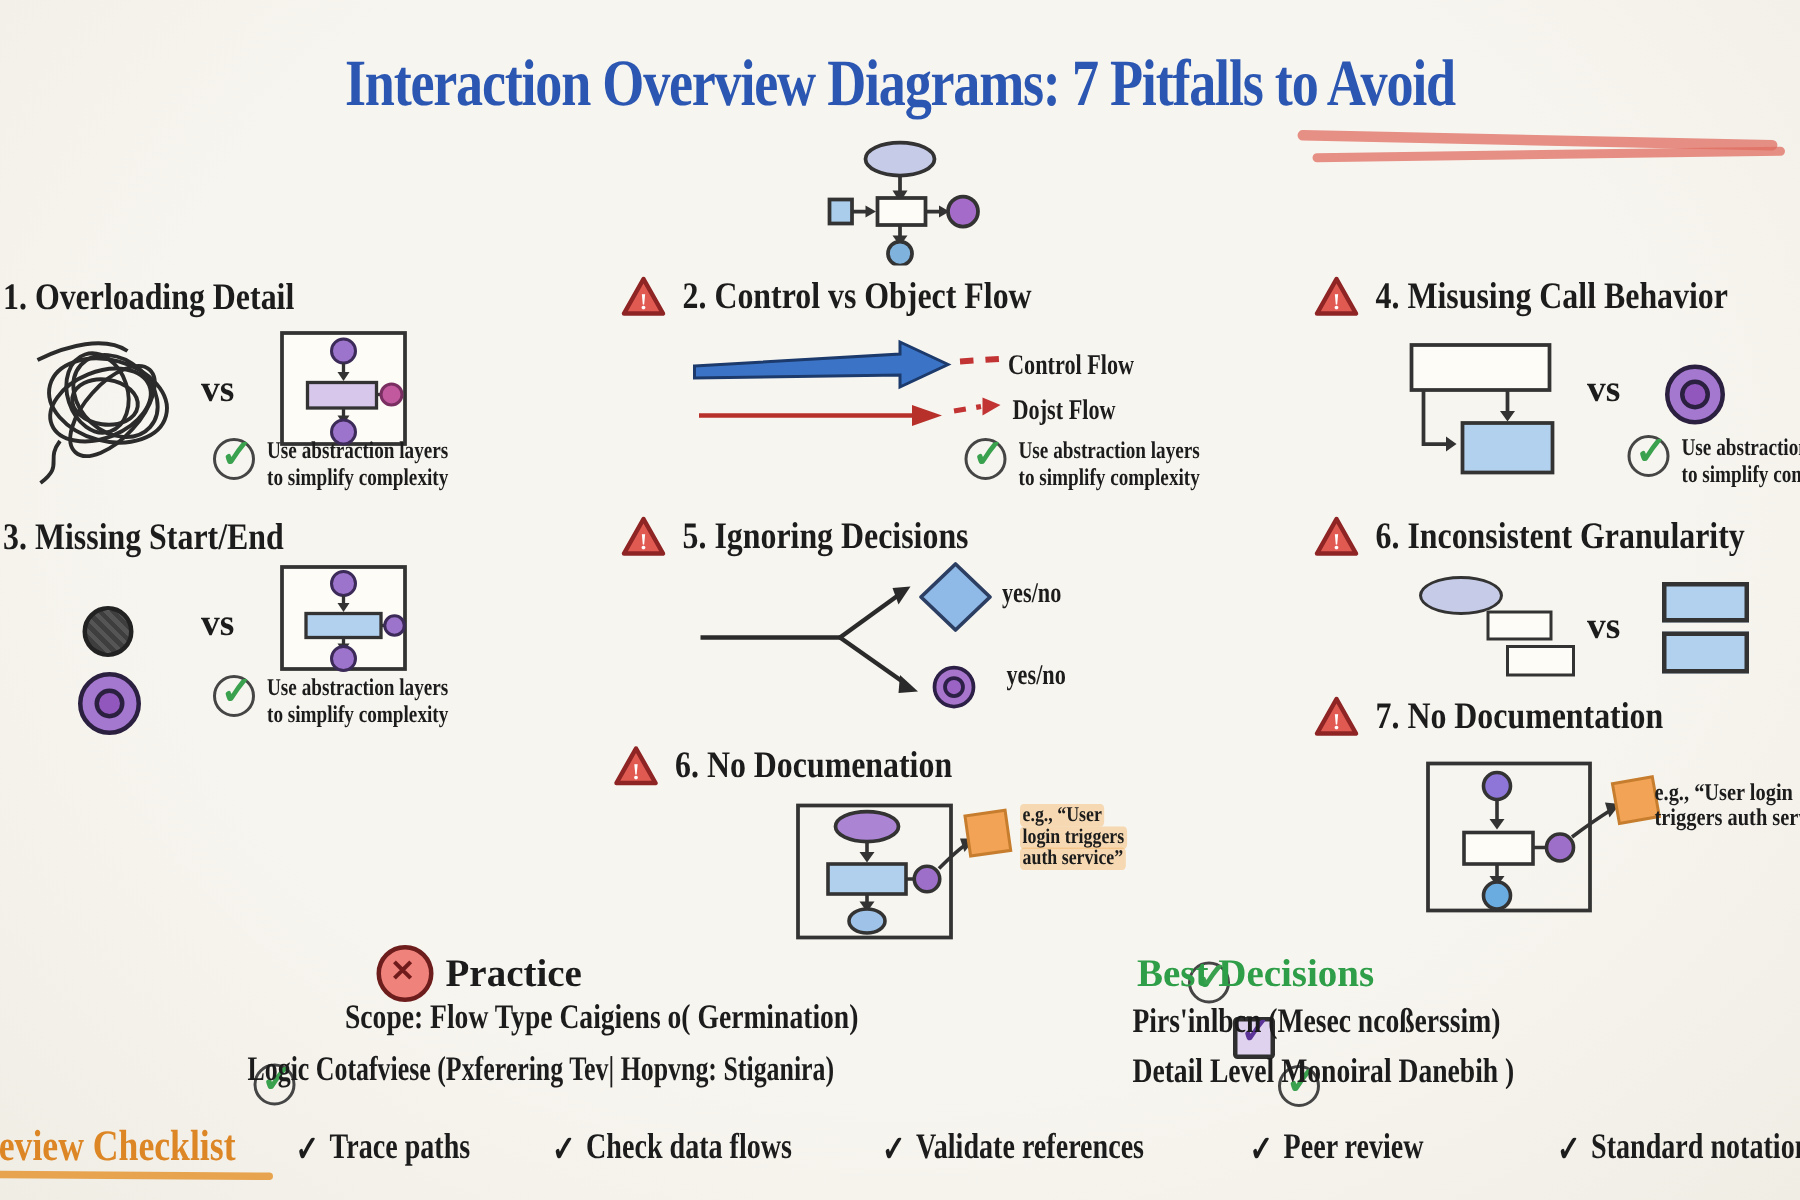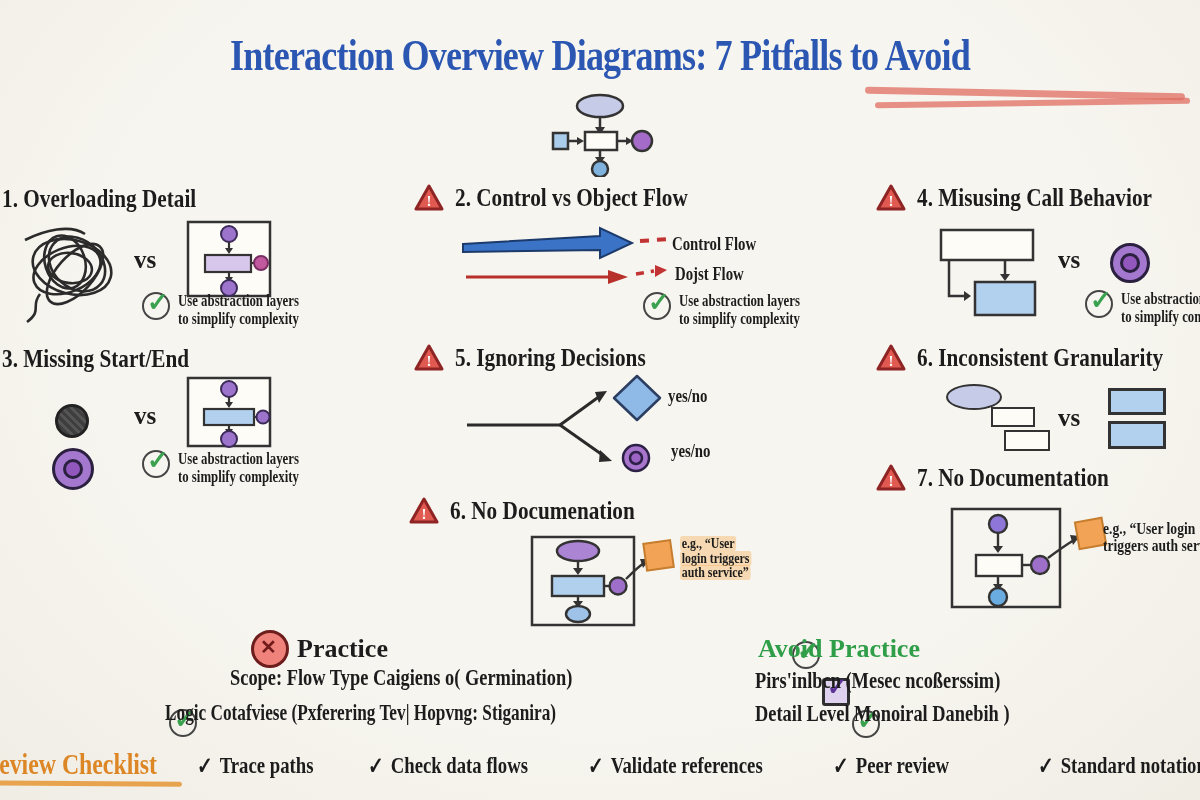--- a/index.html
+++ b/index.html
@@ -306,21 +306,21 @@
   
   <span class="abs cross-icon" style="left:251px;top:630px;"></span>
   <div class="abs legend-line" style="left:297px;top:634px;font-size:26px;">Practice</div>
 
   <div class="abs legend-line sx80" style="left:230px;top:665px;">Scope: Flow Type Caigiens o( Germination)</div>
 
   <span class="abs check-icon" style="left:127px;top:699px;"></span>
   <div class="abs legend-line sx75" style="left:165px;top:700px;">Logic Cotafviese (Pxferering Tev| Hopvng: Stiganira)</div>
 
   <span class="abs check-icon" style="left:718px;top:631px;"></span>
-  <div class="abs legend-line green-text" style="left:758px;top:634px;font-size:26px;">Avoid Practice</div>
+  <div class="abs legend-line green-text" style="left:758px;top:634px;font-size:26px;">Best Decisions</div>
 
   <span class="abs checkbox-icon" style="left:716px;top:668px;"></span>
   <div class="abs legend-line sx80" style="left:755px;top:668px;">Pirs'inlbcn (Mesec ncoßerssim)</div>
 
   <span class="abs check-icon" style="left:714px;top:700px;"></span>
   <div class="abs legend-line sx80" style="left:755px;top:701px;">Detail Level  Monoiral Danebih )</div>
 
   
   <div class="abs orange-text" style="left:-18px;top:748px;font-size:29px;font-weight:bold;white-space:nowrap;transform:scaleX(.82);transform-origin:0 50%;">Review Checklist</div>
   <div class="abs" style="left:-18px;top:781px;width:200px;height:5px;background:#e8a34e;border-radius:3px;transform:rotate(.4deg);"></div>

